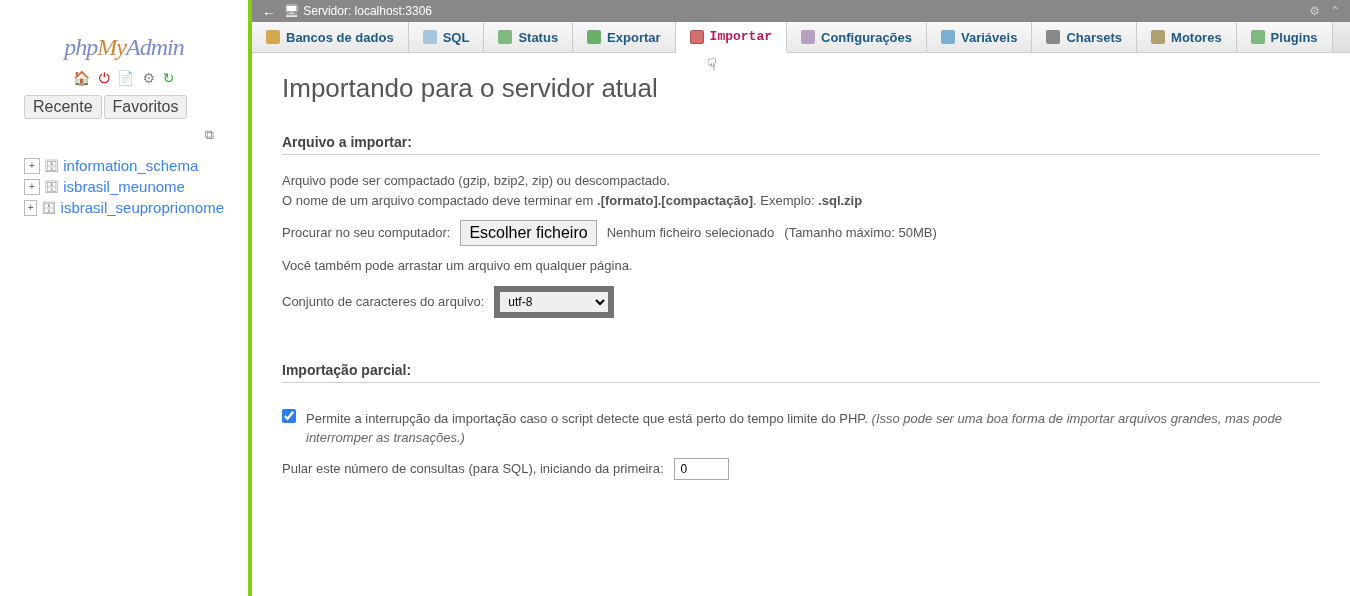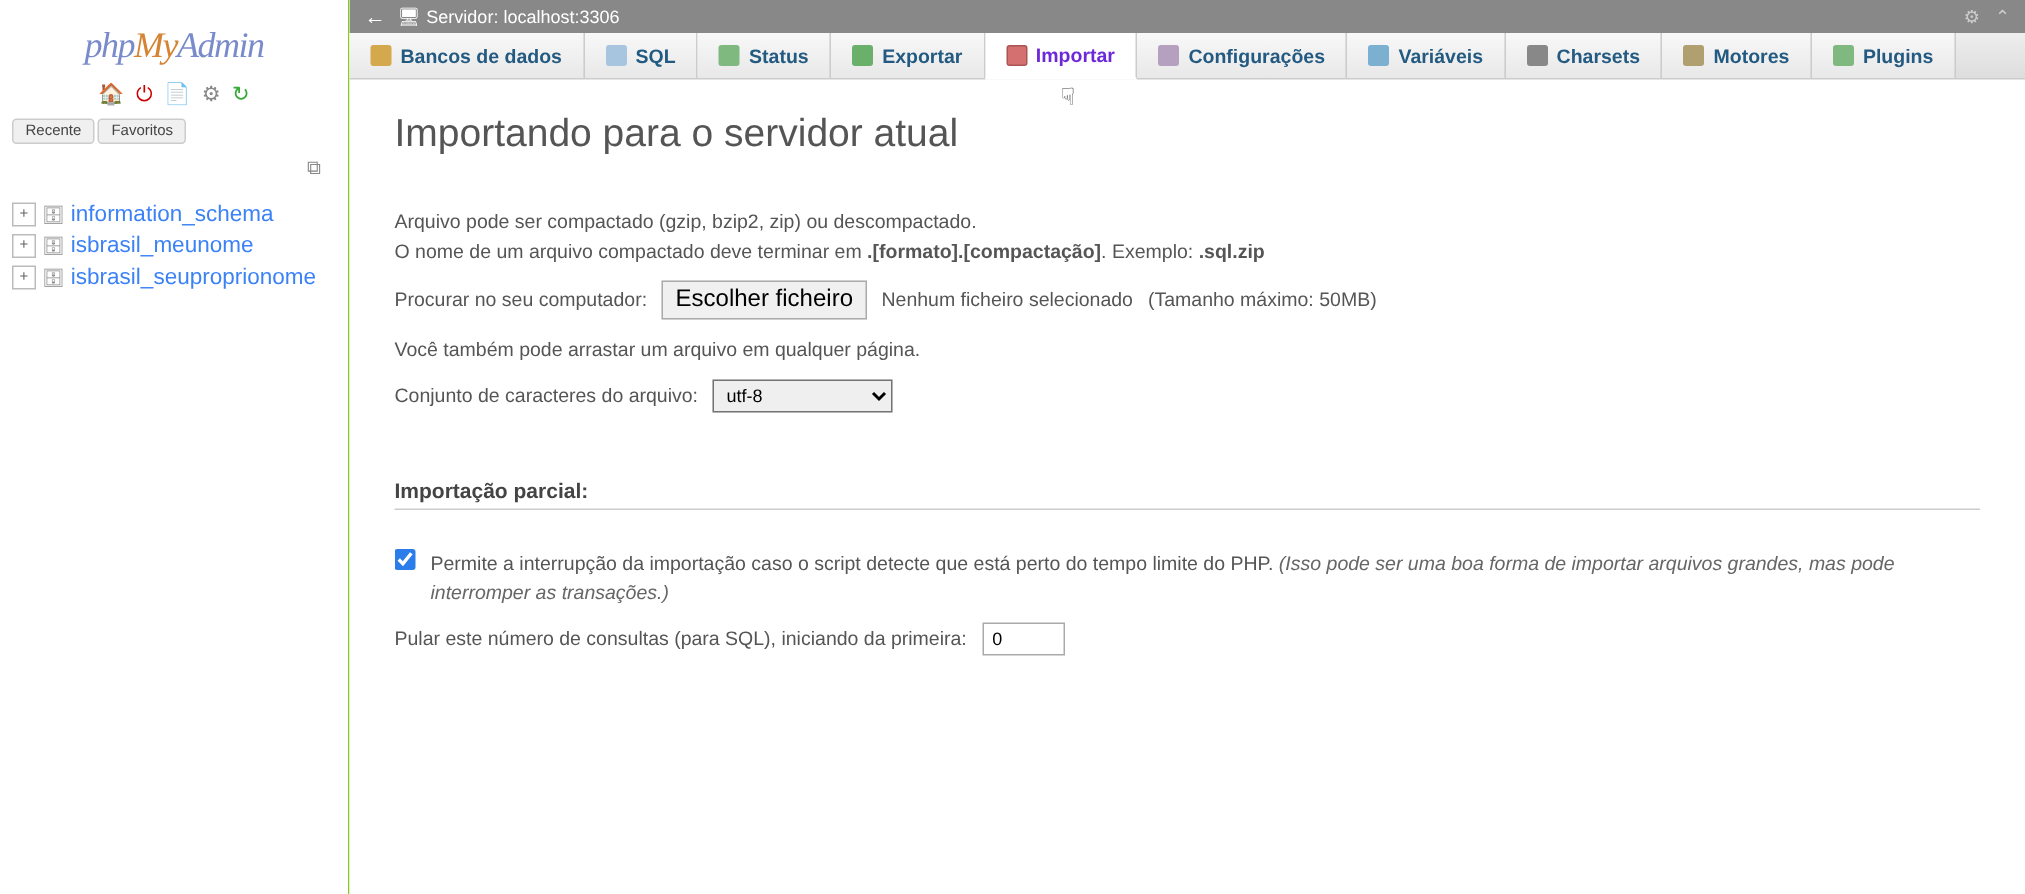--- a/index.html
+++ b/index.html
@@ -1,57 +1,57 @@
 <!DOCTYPE html>
 <html><head>
   <meta charset="utf-8">
   <style>
     * { box-sizing: border-box; margin: 0; padding: 0; }
     body { font-family: Arial, sans-serif; font-size: 13px; color: #444; background: #fff; width: 1350px; height: 596px; overflow: hidden; }
     .container { display: flex; width: 100%; height: 100%; }
     
     
-    .sidebar { width: 233px; background: #fff; padding: 8px; border-right: 1px solid #84cc16; }
+    .sidebar { width: 252px; background: #fff; padding: 24px; border-right: 4px solid #84cc16; }
     .logo { text-align: center; padding: 10px 0 5px; }
     .logo-text { font-family: Georgia, serif; font-size: 24px; font-style: italic; letter-spacing: -1px; }
     .logo-php { color: #7a8bcb; }
     .logo-my { color: #d58434; }
     .logo-admin { color: #7a8bcb; }
     .toolbar-icons { text-align: center; padding: 4px 0; }
     .toolbar-icons span { margin: 0 2px; cursor: pointer; font-size: 14px; }
     .nav-tabs { display: flex; gap: 2px; padding: 4px 0; }
-    .nav-tab { background: #f0f0f0; border: 1px solid #ccc; border-radius: 3px; padding: 2px 8px; font-size: 10px; cursor: pointer; }
+    .nav-tab { background: #f0f0f0; border: 1px solid #ccc; border-radius: 3px; padding: 2px 8px; font-size: 16px; cursor: pointer; }
     .link-icon { text-align: right; padding: 4px 10px 4px 0; color: #888; }
     .db-tree { padding-top: 8px; }
     .db-item { display: flex; align-items: center; padding: 2px 0; cursor: pointer; }
     .tree-toggle { width: 16px; height: 16px; border: 1px solid #bbb; text-align: center; line-height: 14px; font-size: 10px; margin-right: 4px; color: #666; }
     .db-icon { margin-right: 4px; color: #888; font-size: 12px; }
     .db-name { color: #3b82f6; font-size: 15px; }
     
     
     .main { flex: 1; background: #fff; overflow: hidden; }
     .topbar { background: #888; color: #fff; padding: 3px 10px; display: flex; align-items: center; justify-content: space-between; font-size: 12px; }
     .topbar-left { display: flex; align-items: center; gap: 8px; }
     .back-arrow { cursor: pointer; font-size: 14px; }
     .server-label { display: flex; align-items: center; gap: 4px; }
     .topbar-right { display: flex; gap: 10px; align-items: center; }
     .gear, .collapse { cursor: pointer; color: #ccc; }
     
     .tabs { display: flex; background: linear-gradient(#eee, #ddd); border-bottom: 1px solid #ccc; padding: 0; }
     .tab { display: flex; align-items: center; gap: 6px; padding: 7px 14px; border-right: 1px solid #ccc; color: #235a81; font-size: 13px; cursor: pointer; background: linear-gradient(#f8f8f8, #e8e8e8); font-weight: bold; }
-    .tab.active { background: #fff; border-bottom: 2px solid #fff; margin-bottom: -1px; color: #6d28d9; }
+    .tab.active { background: #fff; border-bottom: 2px solid #fff; margin-bottom: -1px; color: #be185d; font-family: Liberation Mono, monospace; }
     
     .content { padding: 20px 30px; }
     .page-title { font-size: 26px; font-weight: normal; color: #555; margin-bottom: 30px; }
     .section { margin-bottom: 30px; }
     .section-title { font-size: 14px; font-weight: bold; color: #444; border-bottom: 1px solid #ccc; padding-bottom: 4px; margin-bottom: 12px; }
     .section-body { padding: 4px 0; font-size: 13px; color: #555; line-height: 1.5; }
     .row { margin: 10px 0; display: flex; align-items: center; gap: 10px; flex-wrap: wrap; }
     .file-btn { border: 1px solid #aaa; padding: 3px 8px; background: #f0f0f0; font-size: 16px; cursor: pointer; }
-    .select { border: 1px solid #737373; padding: 2px 4px; font-size: 12px; width: 120px; }
+    .select { border: 6px solid #737373; padding: 2px 4px; font-size: 12px; width: 120px; }
     .checkbox { width: 14px; height: 14px; accent-color: #2b7de9; }
     .num-input { border: 1px solid #aaa; padding: 3px 6px; width: 55px; font-size: 12px; }
     .italic { font-style: italic; color: #666; }
     .bold { font-weight: bold; }
     
     .cursor-overlay { position: absolute; left: 707px; top: 55px; font-size: 16px; pointer-events: none; }
     
     
     .ic { width: 14px; height: 14px; display: inline-block; border-radius: 2px; }
     .ic-db { background: #d4a94e; }
@@ -161,20 +161,21 @@
       <div class="tab">
           <span class="ic ic-plugins"></span>
           <span>Plugins</span>
         </div>
     </div>
 
     <div class="content">
       <h1 class="page-title">Importando para o servidor atual</h1>
 
       <div class="section">
+        <div class="section-title">Arquivo a importar:</div>
         <div class="section-body">
           <div>Arquivo pode ser compactado (gzip, bzip2, zip) ou descompactado.</div>
           <div>
             <span>O nome de um arquivo compactado deve terminar em </span><span class="bold">.[formato].[compactação]</span><span>. Exemplo: </span><span class="bold">.sql.zip</span>
           </div>
           <div class="row">
             <span>Procurar no seu computador:</span>
             <button class="file-btn">Escolher ficheiro</button>
             <span>Nenhum ficheiro selecionado</span>
             <span>(Tamanho máximo: 50MB)</span>

